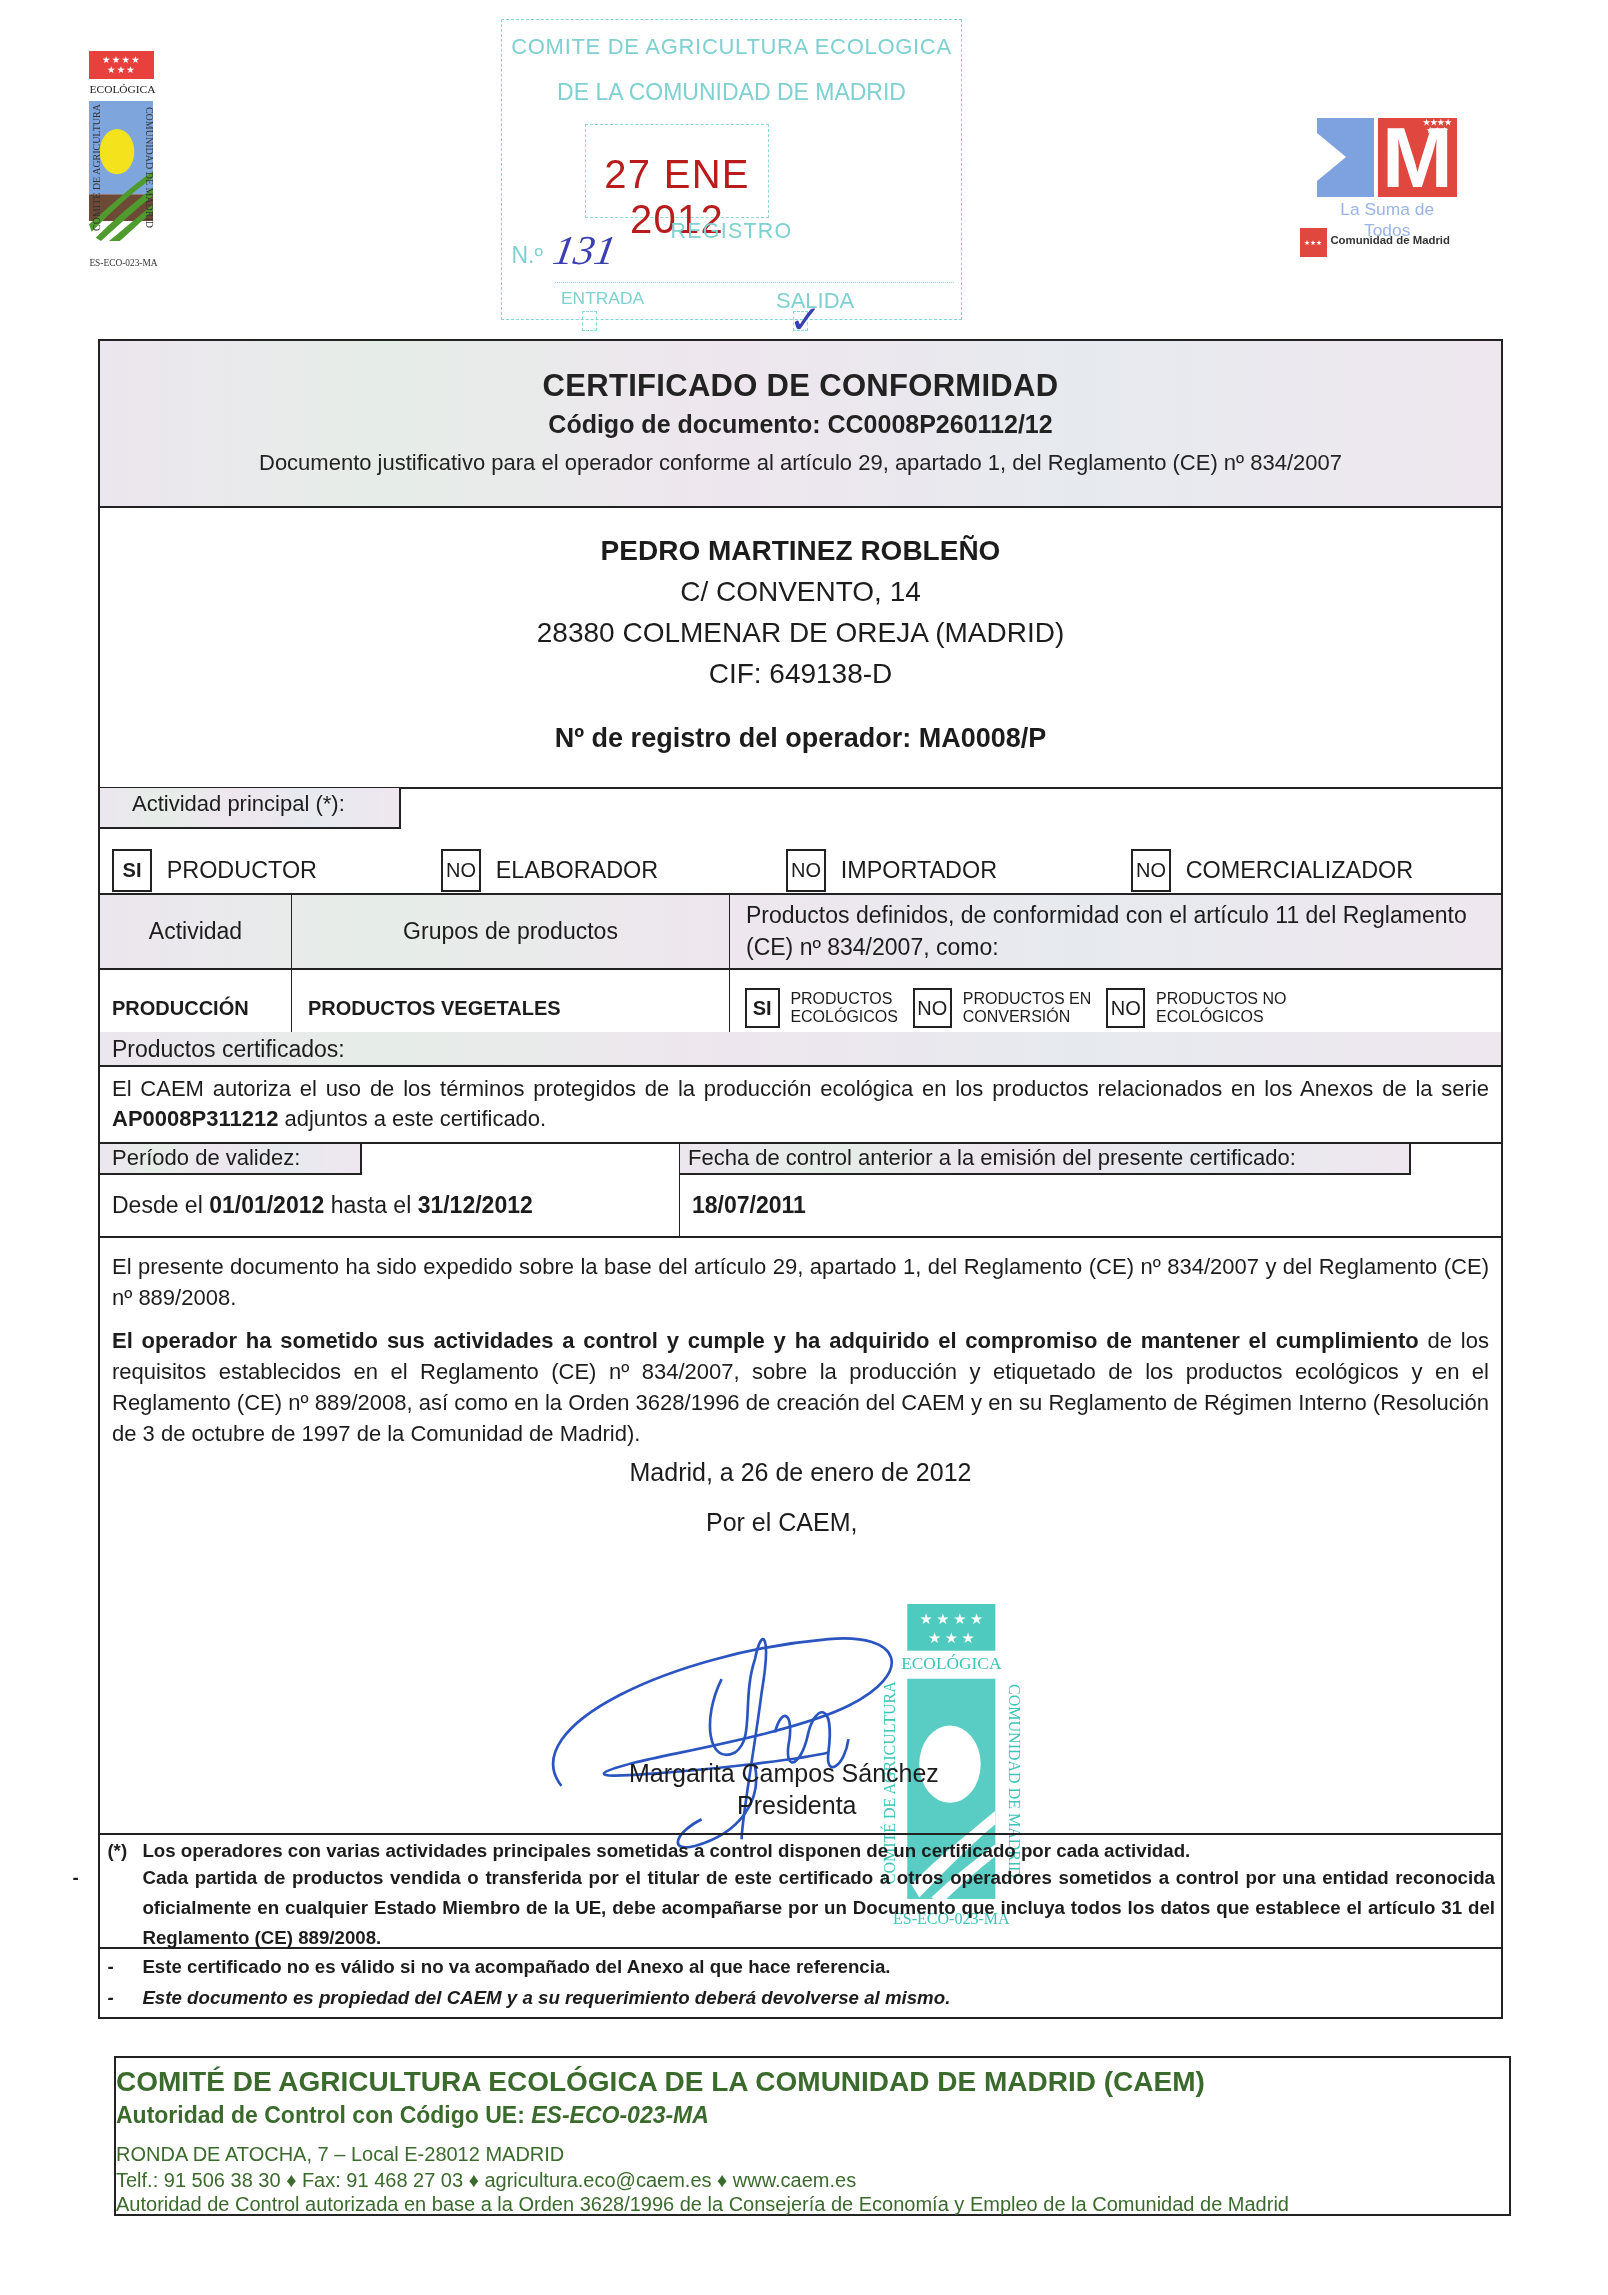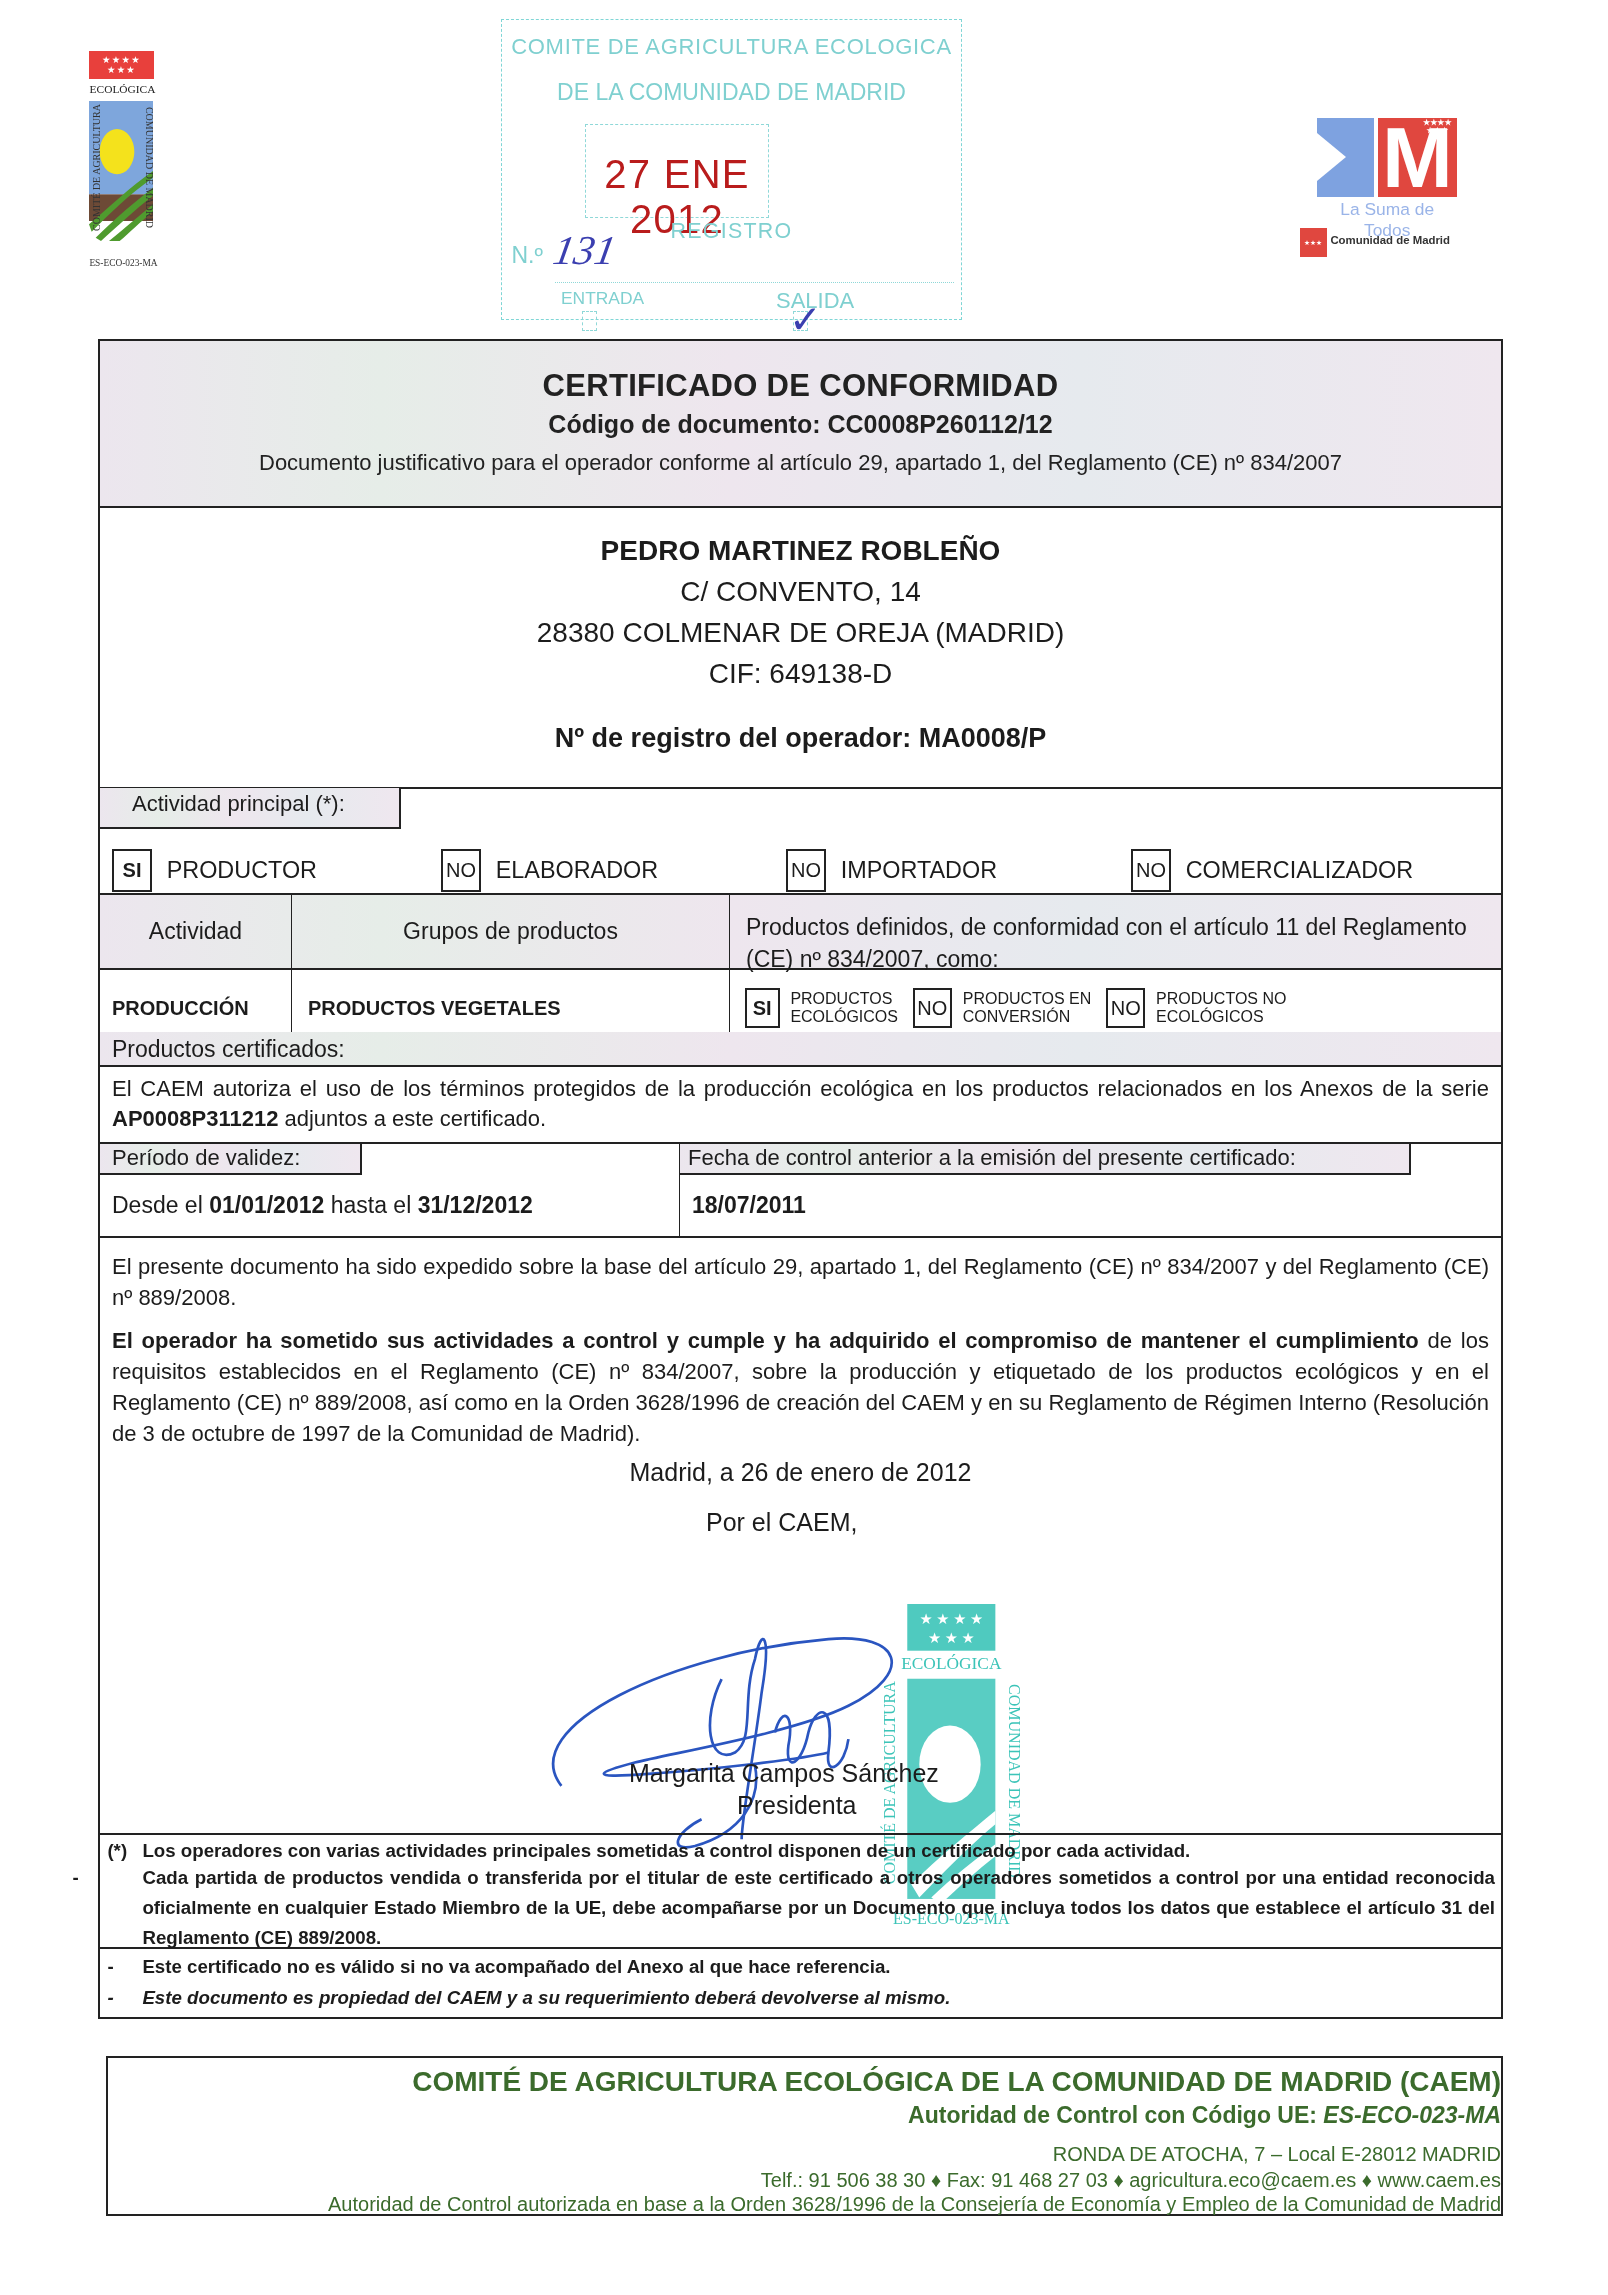--- a/index.html
+++ b/index.html
@@ -66,21 +66,21 @@
   .tab-label { position: absolute; left: 0; top: 0; border-right: 2px solid #222; border-bottom: 2px solid #222; font-size: 22px; padding: 2.7px 6.7px 2.7px 32px; }
   #activity-block .tab-label { width: 301px; height: 41px; }
   .opt { position: absolute; top: 61px; display: flex; align-items: center; font-size: 23.4px; }
   .box { display: inline-block; min-width: 40px; height: 43px; border: 2px solid #222; text-align: center; line-height: 39px; font-size: 20px; margin-right: 14.7px; padding: 0 2.7px; }
   .box.si { font-weight: bold; }
 
   #groups-head { top: 554px; height: 75px; }
   #groups-head .c { position: absolute; top: 0; height: 100%; border-right: 1.3px solid #222; font-size: 23px; display: flex; align-items: center; justify-content: center; }
   #groups-head .c1 { left: 0; width: 192px; }
   #groups-head .c2 { left: 192px; width: 438px; }
-  #groups-head .c3 { left: 630px; width: 775px; border-right: none; justify-content: flex-start; padding-left: 16px; line-height: 32px; display: block; padding-top: 16px; }
+  #groups-head .c3 { left: 630px; width: 775px; border-right: none; justify-content: flex-start; padding-left: 16px; line-height: 32px; display: block; padding-top: 4px; }
 
   #groups-row { top: 629px; height: 78px; }
   #groups-row .c { position: absolute; top: 0; height: 100%; border-right: 1.3px solid #222; font-size: 20px; font-weight: bold; display: flex; align-items: center; padding-left: 12px; }
   #groups-row .c1 { left: 0; width: 192px; }
   #groups-row .c2 { left: 192px; width: 438px; padding-left: 16px; }
   #groups-row .c3 { left: 630px; width: 775px; border-right: none; font-weight: normal; padding-left: 14.7px; }
   .mini { display: flex; align-items: center; margin-right: 14.7px; }
   .mini .box { min-width: 35px; height: 40px; line-height: 36px; font-size: 20px; margin-right: 10.7px; }
   .mini .lbl { font-size: 16px; line-height: 18px; }
 
@@ -108,21 +108,21 @@
   
   #notes { position: absolute; left: 98px; top: 1833px; width: 1405px; height: 186px; border-top: 2px solid #222; }
   #notes .n { position: absolute; left: 9.4px; right: 8px; font-size: 18.7px; font-weight: bold; line-height: 25px; }
   #notes .n .dash { display: inline-block; width: 35px; }
   #notes .n1 { top: 2.7px; }
   #notes .n2 { top: 28px; padding-left: 35px; text-indent: -35px; text-align: justify; line-height: 30px; }
   #notes .n3 { top: 119px; }
   #notes .n4 { top: 150px; font-style: italic; }
 
   
-  #footer { position: absolute; left: 106px; top: 2056px; width: 1397px; height: 160px; border: 2px solid #222; text-align: right; color: #3b6b2c; }
+  #footer { position: absolute; left: 114px; top: 2056px; width: 1397px; height: 160px; border: 2px solid #222; text-align: left; color: #3b6b2c; }
   #footer .f1 { position: absolute; left: 0; width: 100%; top: 8px; font-size: 28px; font-weight: bold; }
   #footer .f2 { position: absolute; left: 0; width: 100%; top: 44px; font-size: 23px; font-weight: bold; }
   #footer .f2 i { font-style: italic; }
   #footer .f3 { position: absolute; left: 0; width: 100%; top: 85px; font-size: 20px; }
   #footer .f4 { position: absolute; left: 0; width: 100%; top: 111px; font-size: 20px; }
   #footer .f5 { position: absolute; left: 0; width: 100%; top: 135px; font-size: 20px; }
 </style>
 </head>
 <body>
 

